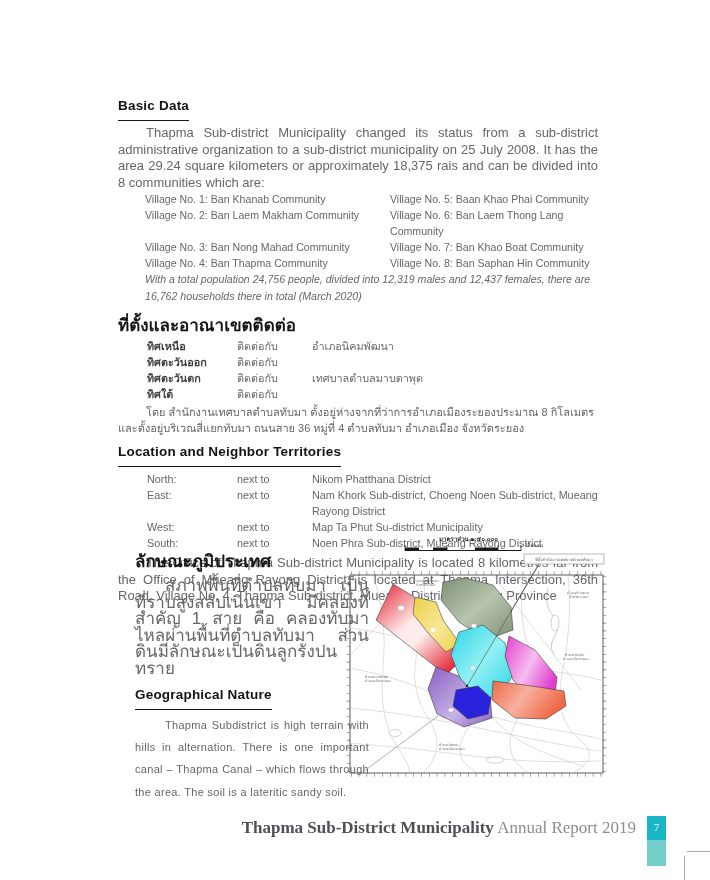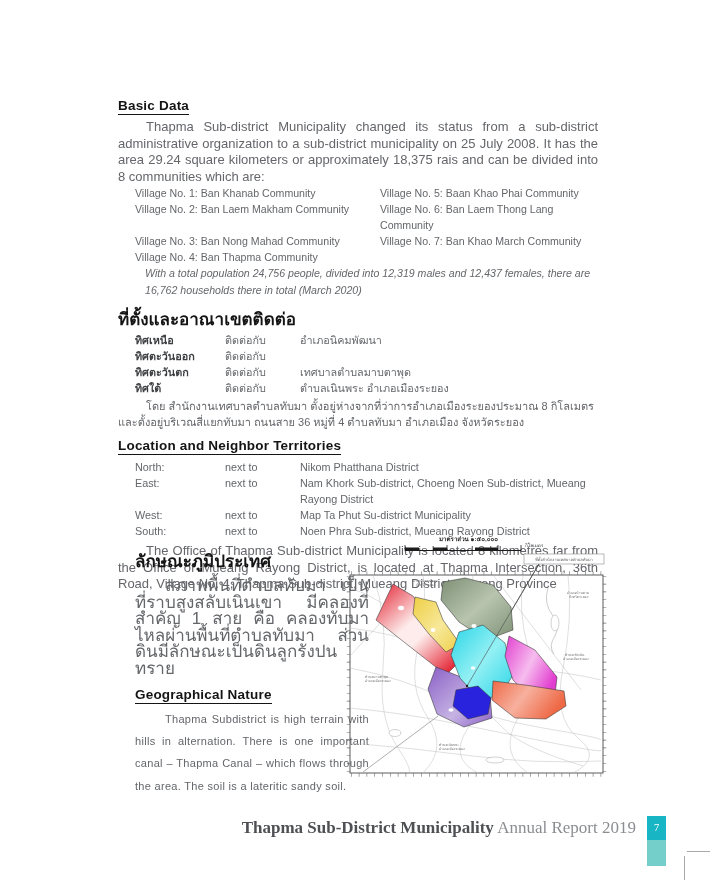--- a/index.html
+++ b/index.html
@@ -2,31 +2,31 @@
 <html><head>
 <meta charset="utf-8">
 <style>
   * { margin:0; padding:0; box-sizing:border-box; }
   html,body { width:710px; height:880px; background:#ffffff; overflow:hidden; }
   body { font-family:"Liberation Sans","DejaVu Sans",sans-serif; color:#64666a; position:relative; }
 
   .content { position:absolute; left:118px; top:96px; width:480px; }
 
   .h-en { display:inline-block; font-size:13.5px; font-weight:bold; color:#141414;
-          border-bottom:1.6px solid #141414; padding-bottom:1px; letter-spacing:.2px;text-align:right; }
+          border-bottom:1.6px solid #141414; padding-bottom:7px; letter-spacing:.2px;text-align:right; }
   .h-th { font-size:17px; font-weight:bold; color:#141414; line-height:24px; }
 
   .para { font-size:13px; line-height:16.5px; text-indent:28px; text-align:justify; margin-top:4px; }
   .para-th { font-size:11px; line-height:16px; text-indent:28px; text-align:left; margin-top:2px; }
 
-  .villages { margin-left:17px; display:grid; grid-template-columns:245px 1fr;
+  .villages { margin-left:27px; display:grid; grid-template-columns:245px 1fr;
               font-size:10.6px; line-height:16px; }
   .note { margin-left:27px; font-size:10.6px; line-height:16.5px; font-style:italic; margin-top:0px; }
 
-  .dir-table { margin-left:17px; font-size:10.8px; line-height:16px; }
+  .dir-table { margin-left:29px; font-size:10.8px; line-height:16px; }
   .dir-row { display:grid; grid-template-columns:90px 75px 1fr; }
   .dir-row .d { font-weight:bold; color:#3c3e42; }
   .dir-table.en .d { font-weight:normal; color:#64666a; }
 
   .sec { margin-top:10px; }
 
   .leftcol { position:absolute; left:135px; top:550px; width:234px; }
   .topo-para { font-size:17px; line-height:16.6px; text-indent:30px; text-align:justify; margin-top:4px; }
   .geo-para { font-size:11px; line-height:22.4px; text-indent:30px; text-align:justify;
               letter-spacing:.3px; margin-top:4px; }
@@ -52,22 +52,23 @@
 
   <div>
     <span class="h-en">Basic Data</span>
     <div class="para">Thapma Sub-district Municipality changed its status from a sub-district administrative organization to a sub-district municipality on 25 July 2008. It has the area 29.24 square kilometers or approximately 18,375 rais and can be divided into 8 communities which are:</div>
     <div class="villages">
       <span>Village No. 1: Ban Khanab Community</span>
       <span>Village No. 5: Baan Khao Phai Community</span>
       <span>Village No. 2: Ban Laem Makham Community</span>
       <span>Village No. 6: Ban Laem Thong Lang Community</span>
       <span>Village No. 3: Ban Nong Mahad Community</span>
-      <span>Village No. 7: Ban Khao March Community</span>
+      <span>Village No. 7: Ban Khao Boat Community</span>
       <span>Village No. 4: Ban Thapma Community</span>
+      <span>Village No. 8: Ban Saphan Hin Community</span>
     </div>
     <div class="note">With a total population 24,756 people, divided into 12,319 males and 12,437 females, there are 16,762 households there in total (March 2020)</div>
   </div>
 
   <div class="sec">
     <div class="h-th">ที่ตั้งและอาณาเขตติดต่อ</div>
     <div class="dir-table">
       <div class="dir-row">
         <span class="d">ทิศเหนือ</span>
         <span>ติดต่อกับ</span>
@@ -78,21 +79,20 @@
         <span>ติดต่อกับ</span>
       </div>
       <div class="dir-row">
         <span class="d">ทิศตะวันตก</span>
         <span>ติดต่อกับ</span>
         <span>เทศบาลตำบลมาบตาพุด</span>
       </div>
       <div class="dir-row">
         <span class="d">ทิศใต้</span>
         <span>ติดต่อกับ</span>
-        <span>ตำบลเนินพระ อำเภอเมืองระยอง</span>
       </div>
     </div>
     <div class="para-th">โดย สำนักงานเทศบาลตำบลทับมา ตั้งอยู่ห่างจากที่ว่าการอำเภอเมืองระยองประมาณ 8 กิโลเมตร และตั้งอยู่บริเวณสี่แยกทับมา ถนนสาย 36 หมู่ที่ 4  ตำบลทับมา อำเภอเมือง จังหวัดระยอง</div>
   </div>
 
   <div class="sec" style="margin-top:6px;">
     <span class="h-en">Location and Neighbor Territories</span>
     <div class="dir-table en" style="margin-top:4px;">
       <div class="dir-row">
         <span class="d">North:</span>

